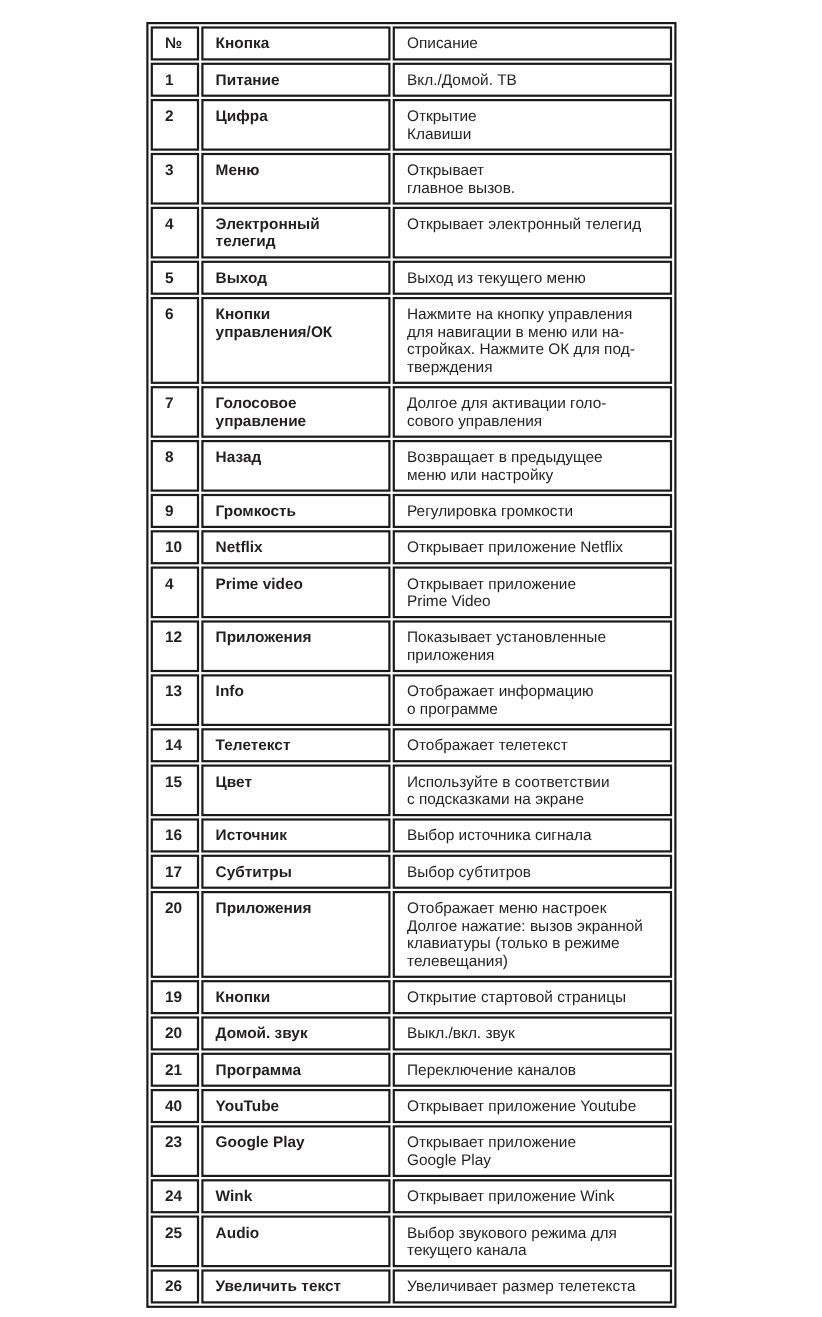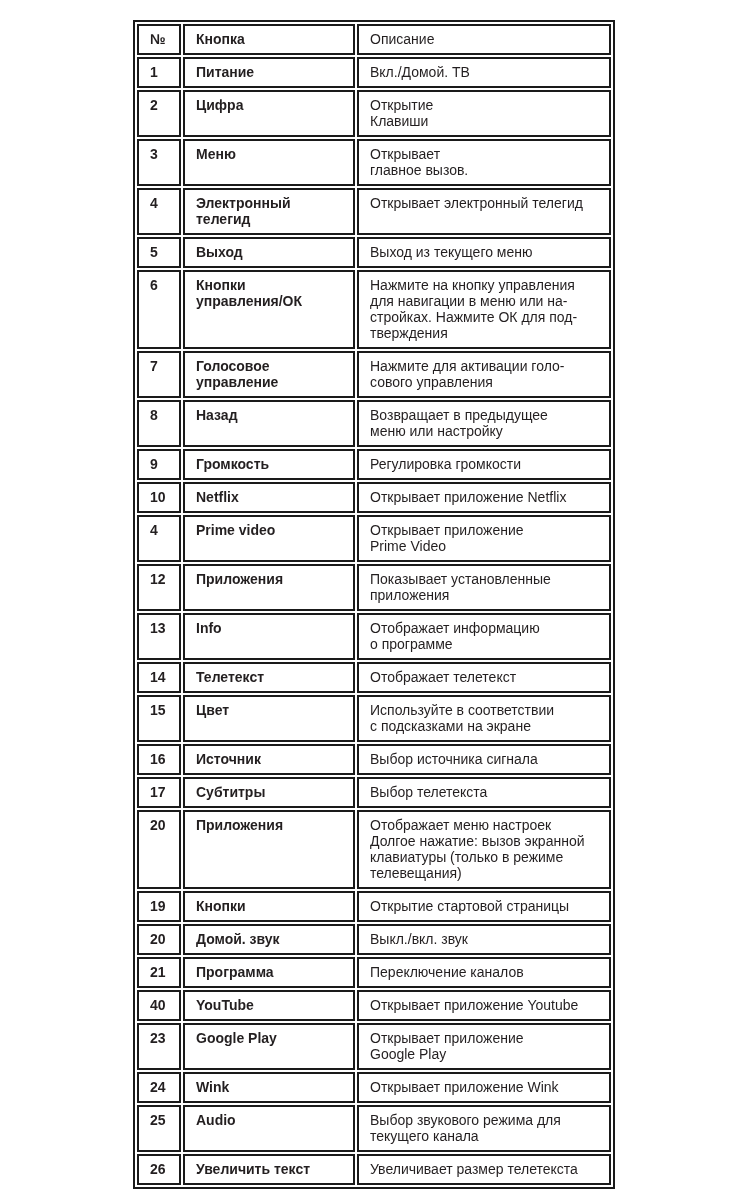--- a/index.html
+++ b/index.html
@@ -94,21 +94,21 @@
     <td class="bold">Кнопки
 управления/ОК</td>
     <td>Нажмите на кнопку управления
 для навигации в меню или на-
 стройках. Нажмите ОК для под-
 тверждения</td>
   </tr>
         <tr>
     <td class="bold">7</td>
     <td class="bold">Голосовое управление</td>
-    <td>Нажмите для активации голо-
+    <td>Долгое для активации голо-
 сового управления</td>
   </tr>
         <tr>
     <td class="bold">8</td>
     <td class="bold">Назад</td>
     <td>Возвращает в предыдущее
 меню или настройку</td>
   </tr>
         <tr>
     <td class="bold">9</td>
@@ -150,21 +150,21 @@
 с подсказками на экране</td>
   </tr>
         <tr>
     <td class="bold">16</td>
     <td class="bold">Источник</td>
     <td>Выбор источника сигнала</td>
   </tr>
         <tr>
     <td class="bold">17</td>
     <td class="bold">Субтитры</td>
-    <td>Выбор телетекста</td>
+    <td>Выбор субтитров</td>
   </tr>
         <tr>
     <td class="bold">20</td>
     <td class="bold">Приложения</td>
     <td>Отображает меню настроек
 Долгое нажатие: вызов экранной
 клавиатуры (только в режиме
 телевещания)</td>
   </tr>
         <tr>

